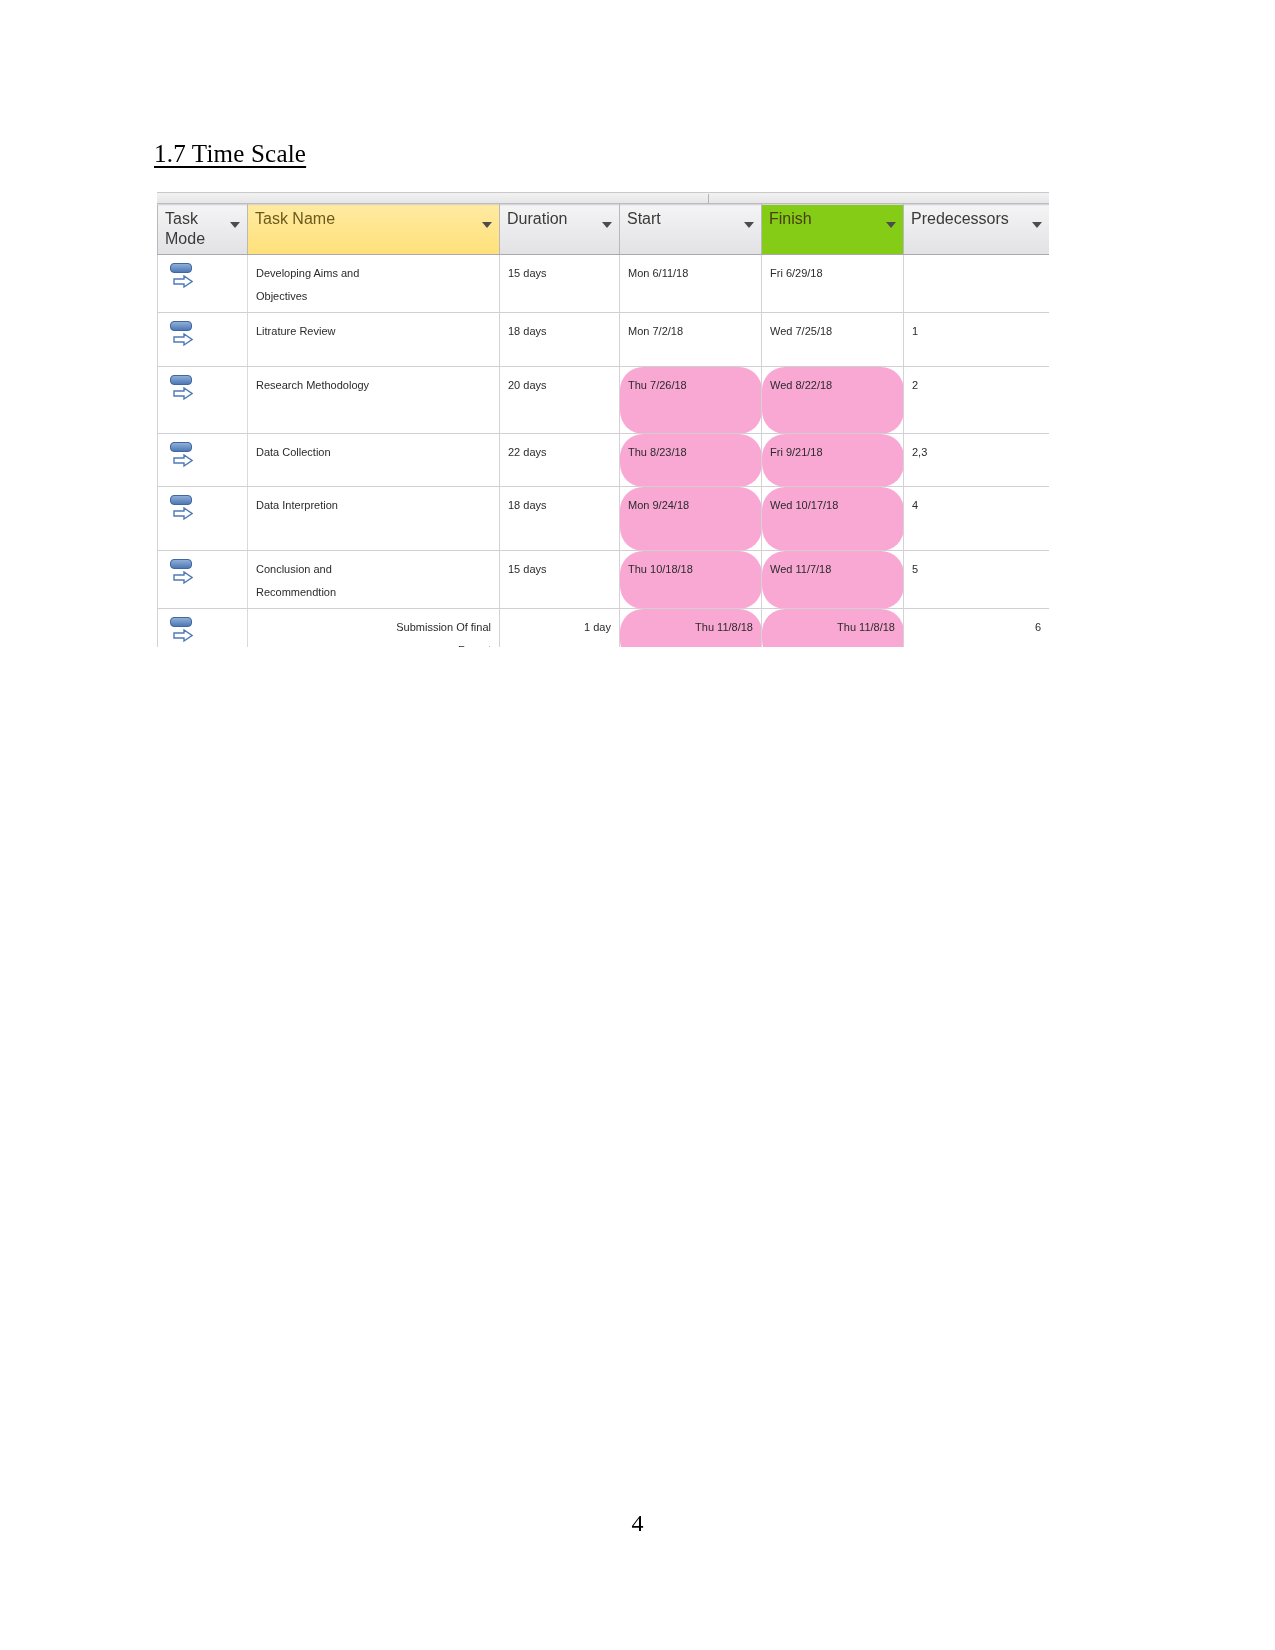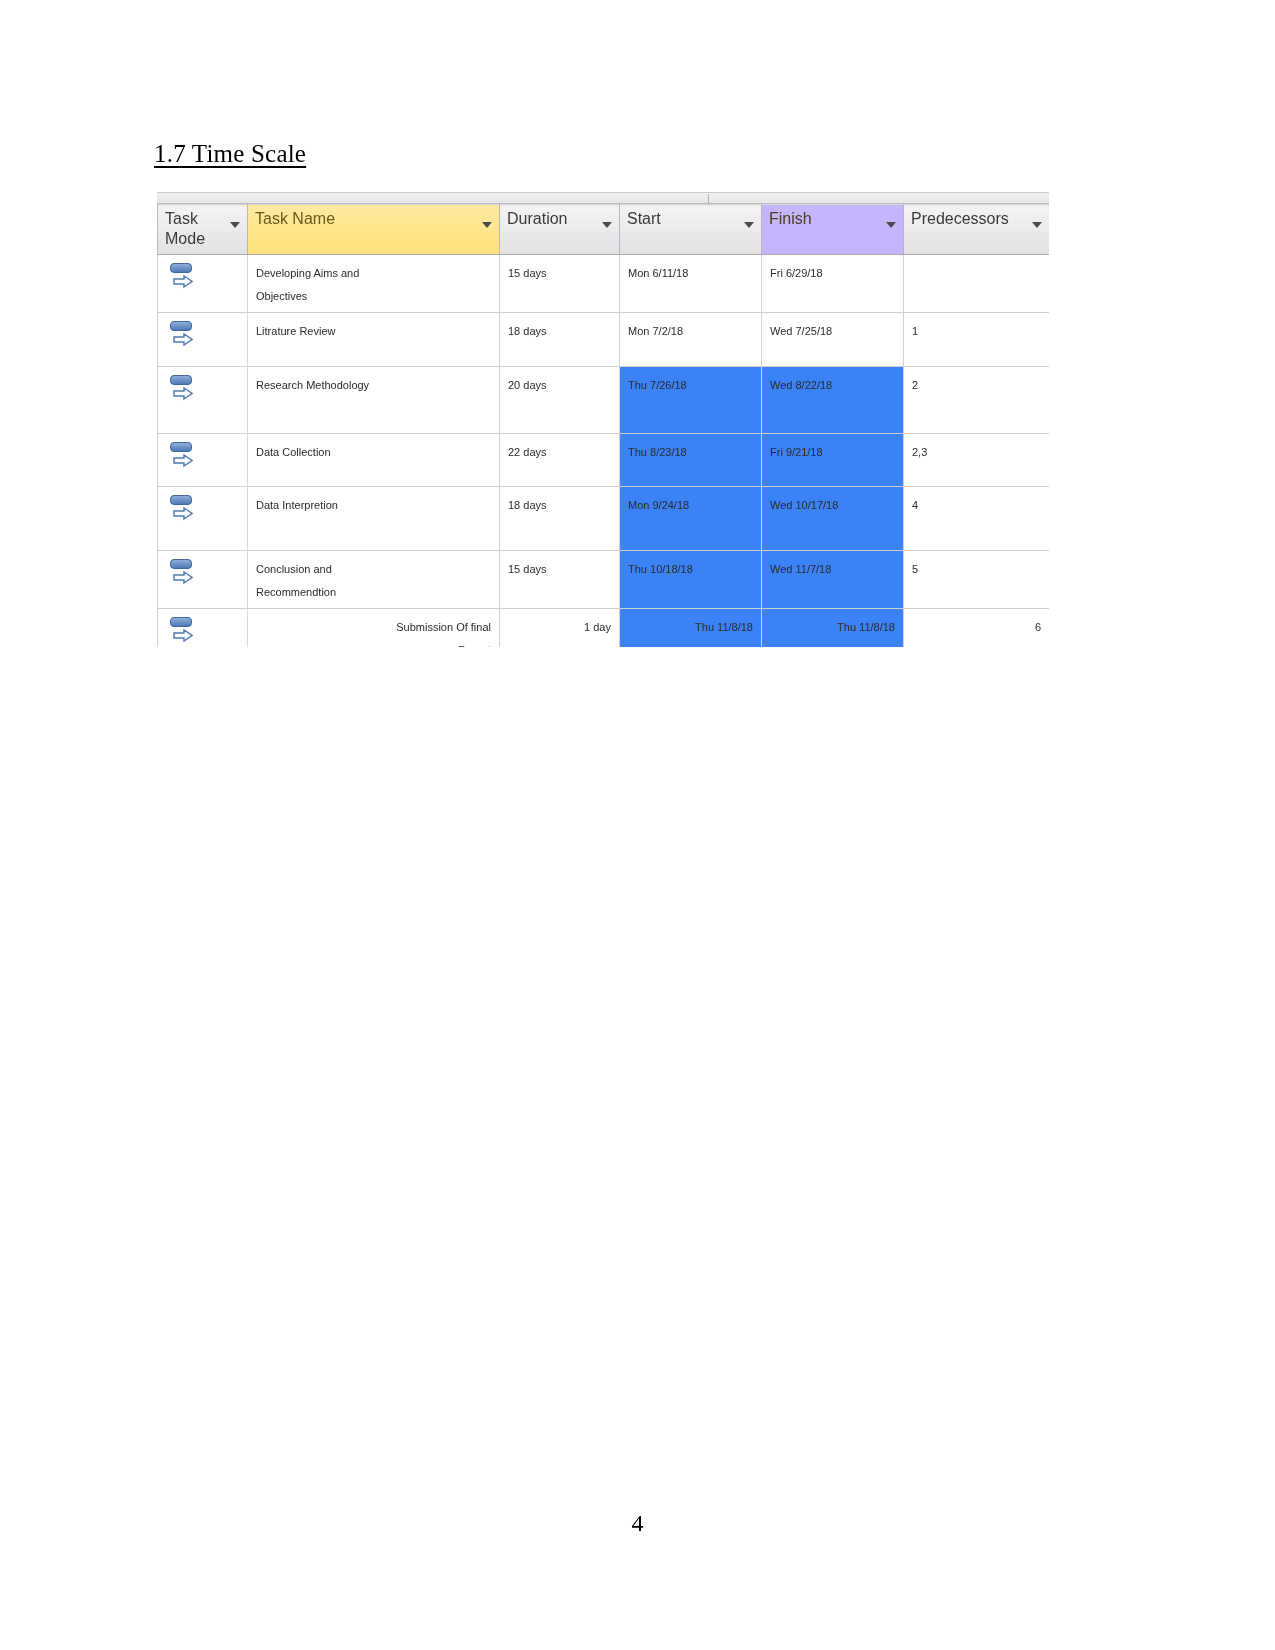--- a/index.html
+++ b/index.html
@@ -93,21 +93,21 @@
     color: #3a3a3a;
     font-size: 16px;
     padding: 4px 7px 0 7px;
   }
   .hdr th.first { border-left: 1px solid #b9b9bd; }
   .hdr th.hl-soft {
     background: linear-gradient(#ffeaa0, #ffe07a);
     color: #6b5a1e;
   }
   .hdr th.hl-strong {
-    background: #c4b5fd;
+    background: #84cc16;
     color: #4a3d10;
   }
   .hdr .hdr-label {
     display: block;
     line-height: 20px;
     white-space: pre-line;
   }
   .filter-arrow {
     position: absolute;
     right: 7px;
@@ -125,21 +125,21 @@
     background: #ffffff;
     padding: 7px 8px 0 8px;
     line-height: 23px;
     color: #2b2b2b;
     font-size: 11px;
   }
   .grid tbody td.first {
     border-left: 1px solid #d3d3d7;
     border-right: 1px solid #d9d9de;
   }
-  .grid tbody td.tinted { background: #3b82f6; }
+  .grid tbody td.tinted { background: #f9a8d4; border-radius: 23px; }
   .grid tbody tr.r1 td { height: 58px; }
   .grid tbody tr.r2 td { height: 54px; margin-top: 44px; }
   .grid tbody tr.r3 td { height: 67px; }
   .grid tbody tr.r4 td { height: 53px; }
   .grid tbody tr.r5 td { height: 64px; }
   .grid tbody tr.r6 td { height: 58px; }
   .grid tbody tr.r7 td { height: 52px; text-align: right; }
 
   .cell-name { white-space: pre-line; }
 

